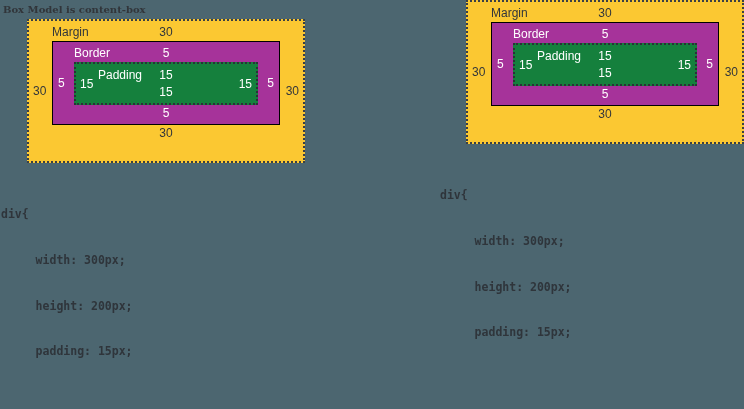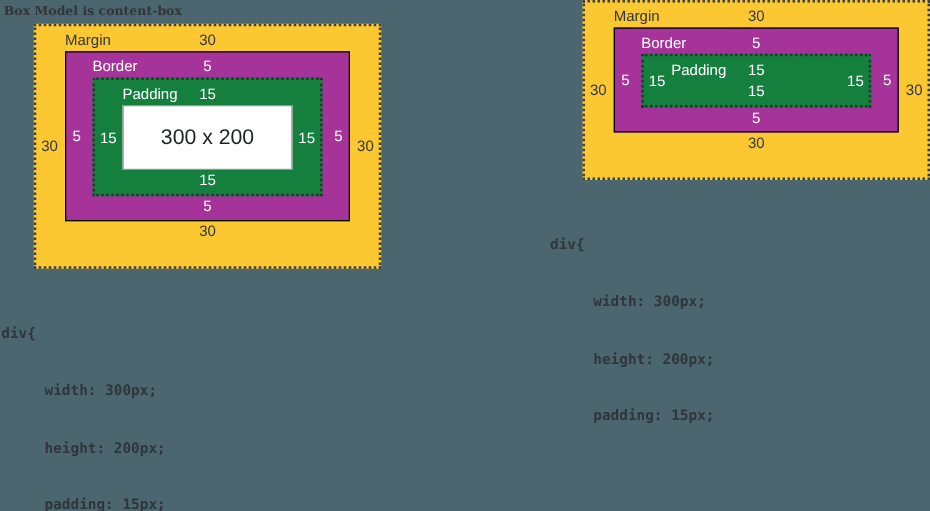--- a/index.html
+++ b/index.html
@@ -185,23 +185,20 @@
           <span class="side-val side-right">5</span>
 
           <div class="layer padding-layer">
             <div class="layer-head">
               <span class="layer-name">Padding</span>
               <div class="layer-top-val">15</div>
             </div>
             <span class="side-val side-left">15</span>
             <span class="side-val side-right">15</span>
 
-            <div class="layer content-layer">
-              <span class="content-text">300 x 200</span>
-            </div>
 
             <div class="layer-bottom-val">15</div>
           </div>
 
           <div class="layer-bottom-val">5</div>
         </div>
 
         <div class="layer-bottom-val">30</div>
       </div>
     </div>

